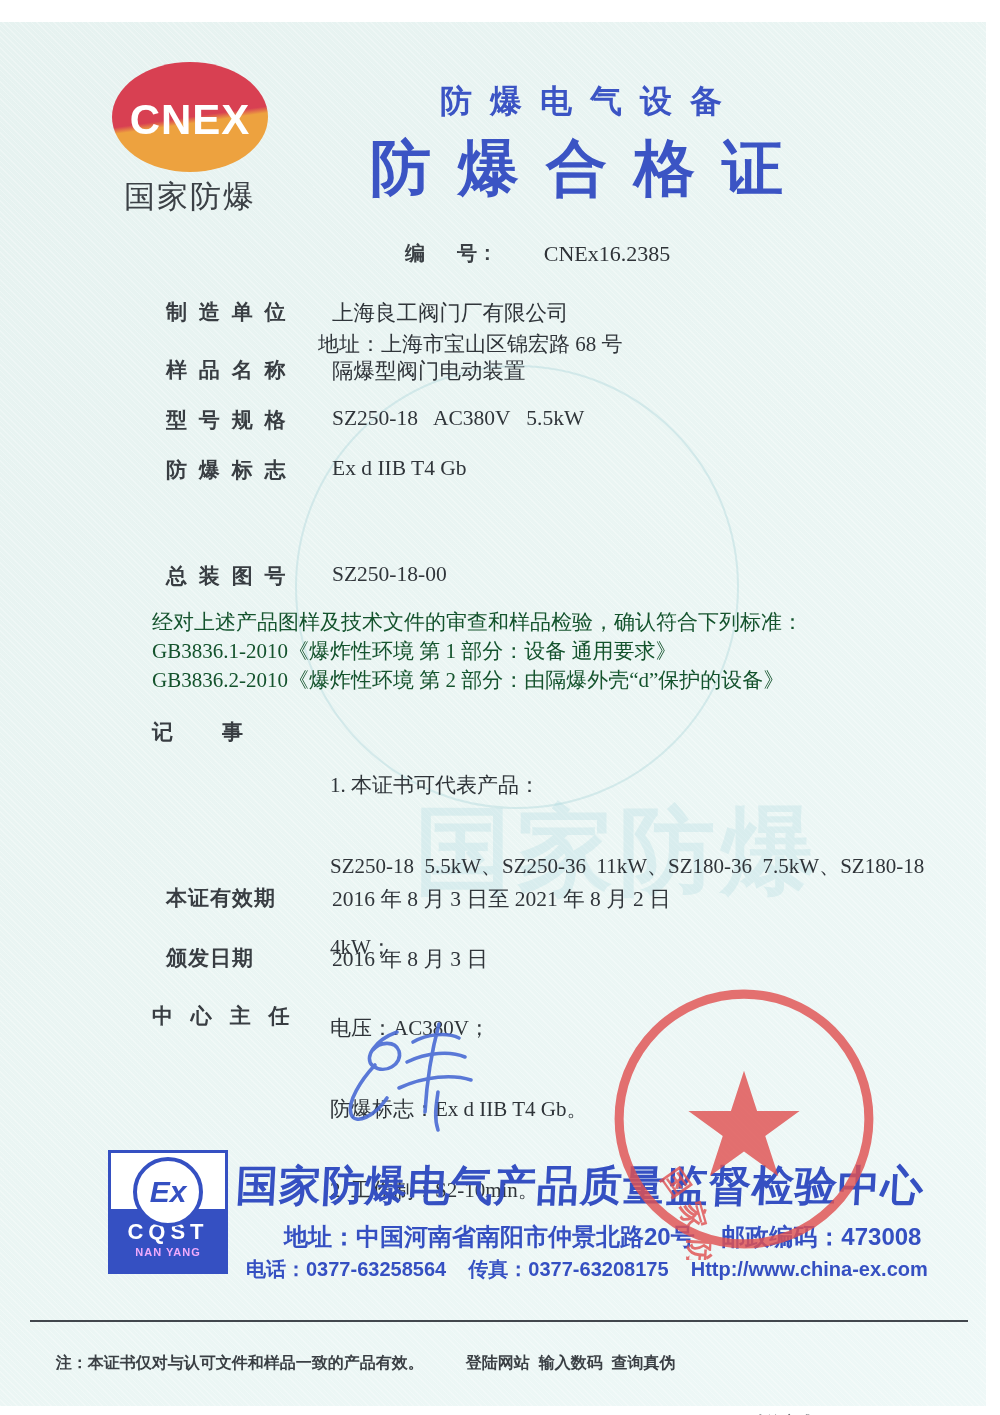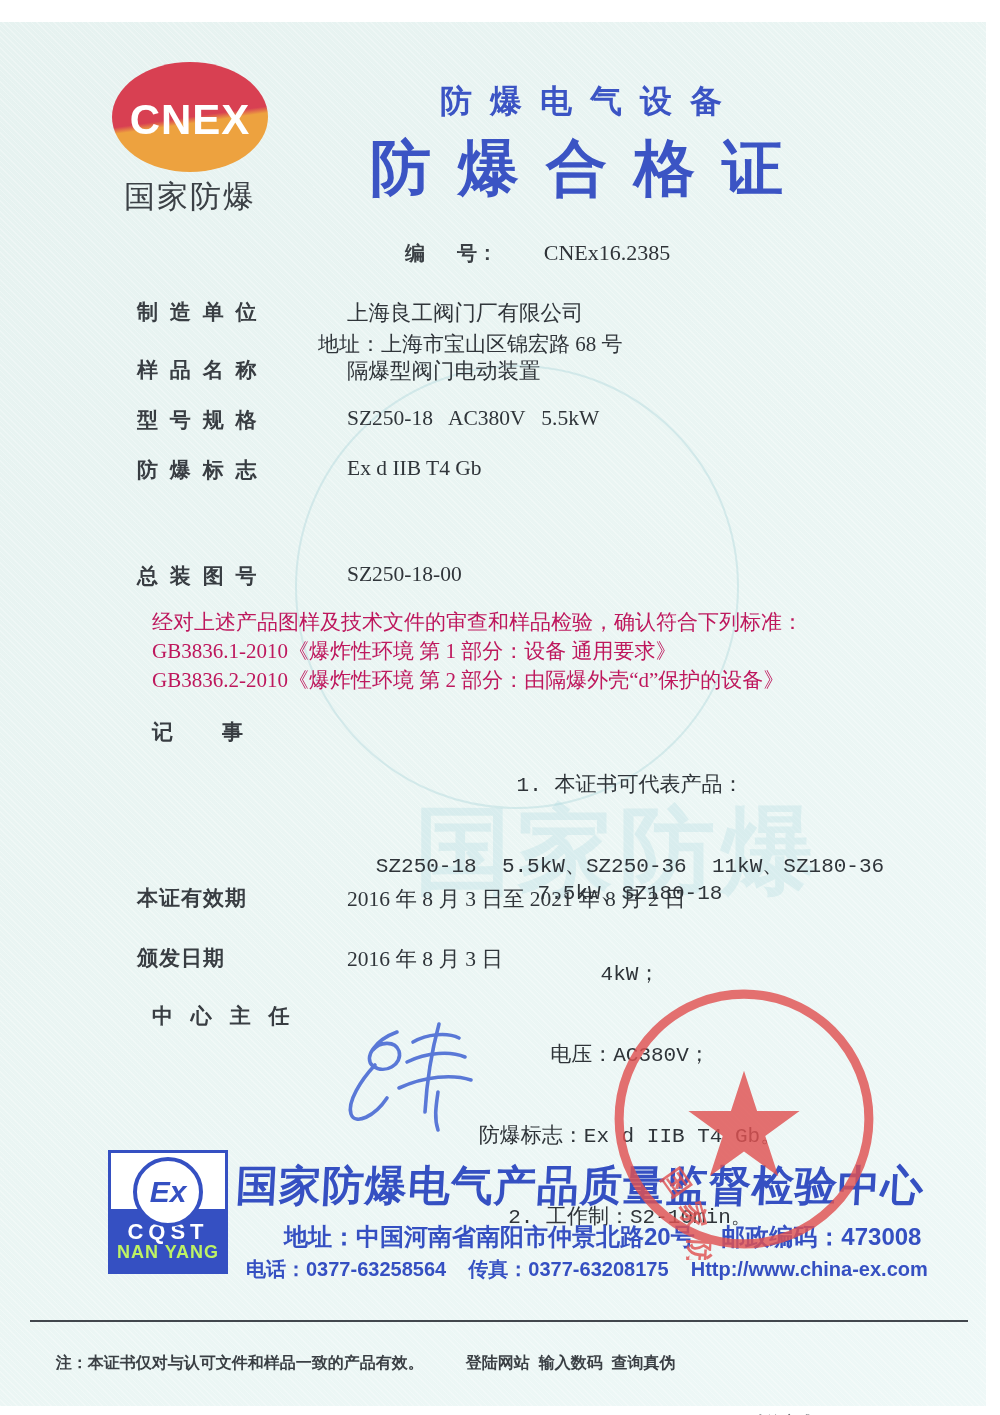--- a/index.html
+++ b/index.html
@@ -21,44 +21,44 @@
              background:linear-gradient(172deg,var(--cnex_red,#d84052) 0 50%,var(--cnex_orange,#eda23f) 55% 100%);
              display:flex;align-items:center;justify-content:center;z-index:1;}
   .cnex-blob span{color:#fff;font-weight:900;font-size:42px;letter-spacing:1px;margin-top:6px;}
   .cnex-caption{left:104px;top:176px;width:172px;text-align:center;font-size:31px;color:#3c4146;
                 letter-spacing:2px;z-index:1;}
   
   .doc-type{left:310px;top:80px;width:560px;text-align:center;font-size:32px;font-weight:700;
             letter-spacing:18px;color:var(--title_blue,#3b54c4);z-index:1;white-space:nowrap;}
   .doc-title{left:300px;top:128px;width:580px;text-align:center;font-size:61px;font-weight:700;
              letter-spacing:27px;color:var(--title_blue,#3b54c4);z-index:1;white-space:nowrap;}
-  .certno{left:405px;top:240px;z-index:1;display:flex;align-items:flex-start;}
+  .certno{left:405px;top:240px;z-index:1;display:flex;align-items:center;}
   .certno .lbl{font-size:20px;letter-spacing:7px;color:#3b4045;font-weight:600;white-space:pre;}
   .certno .val{font-family:"Liberation Serif",serif;font-size:22px;color:#2f3338;margin-left:46px;}
   
-  .row{left:137px;display:flex;z-index:1;gap:44px;}
+  .row{left:166px;display:flex;z-index:1;}
   .row .lbl{width:166px;flex:0 0 166px;font-size:21px;font-weight:600;color:#383d42;
             letter-spacing:3px;white-space:pre;}
   .row .val{font-family:"Liberation Serif",serif;font-size:21.5px;color:#30353a;white-space:pre-wrap;}
   .extraline{left:318px;font-family:"Liberation Serif",serif;font-size:21px;color:#30353a;z-index:1;white-space:pre;}
   .statement{left:152px;width:740px;z-index:1;font-family:"Liberation Serif",serif;
-             font-size:21px;color:#be185d;line-height:29px;}
-  .remarks-content{left:330px;width:600px;z-index:1;font-family:Liberation Mono, monospace;
-                   font-size:21px;color:#2f3439;line-height:27px;white-space:pre-wrap;text-align:center;}
+             font-size:21px;color:#14532d;line-height:29px;}
+  .remarks-content{left:330px;width:600px;z-index:1;font-family:Liberation Serif, serif;
+                   font-size:21px;color:#2f3439;line-height:27px;white-space:pre-wrap;}
   .plain-lbl{font-size:21px;font-weight:600;color:#383d42;letter-spacing:2px;z-index:1;white-space:pre;}
   
   .signature{left:335px;top:1018px;width:150px;height:120px;z-index:2;}
   .seal{left:603px;top:978px;width:282px;height:282px;z-index:3;pointer-events:none;}
   
   .ex-logo{left:108px;top:1150px;width:114px;height:118px;border:3px solid var(--org_blue,#3550c2);
            background:#fff;z-index:1;}
   .ex-band{position:absolute;left:0;bottom:0;width:100%;height:62px;background:var(--org_blue,#3550c2);
            display:flex;flex-direction:column;align-items:center;}
   .ex-band .cqst{color:#fff;font-weight:700;font-size:22px;letter-spacing:5px;margin-top:12px;line-height:22px;}
-  .ex-band .city{color:#bef264;font-weight:700;font-size:18px;letter-spacing:1px;line-height:18px;}
+  .ex-band .city{color:#f0abfc;font-weight:700;font-size:11px;letter-spacing:1px;line-height:18px;}
   .ex-circle{position:absolute;left:50%;top:4px;transform:translateX(-50%);width:62px;height:62px;
              border:4px solid var(--org_blue,#3550c2);border-radius:50%;background:#fff;
              display:flex;align-items:center;justify-content:center;}
   .ex-circle span{color:var(--org_blue,#3550c2);font-weight:800;font-size:30px;font-style:italic;}
   .org-name{left:236px;top:1158px;width:716px;font-size:42px;font-weight:700;color:var(--org_blue,#3550c2);
             letter-spacing:1px;transform:skewX(-3deg);z-index:1;white-space:nowrap;}
   .org-addr{left:284px;top:1221px;font-size:24px;font-weight:700;color:var(--org_blue,#3550c2);
             z-index:1;white-space:pre;}
   .org-phone{left:246px;top:1256px;font-size:20px;font-weight:700;color:var(--org_blue,#3550c2);
              z-index:1;white-space:pre;}

